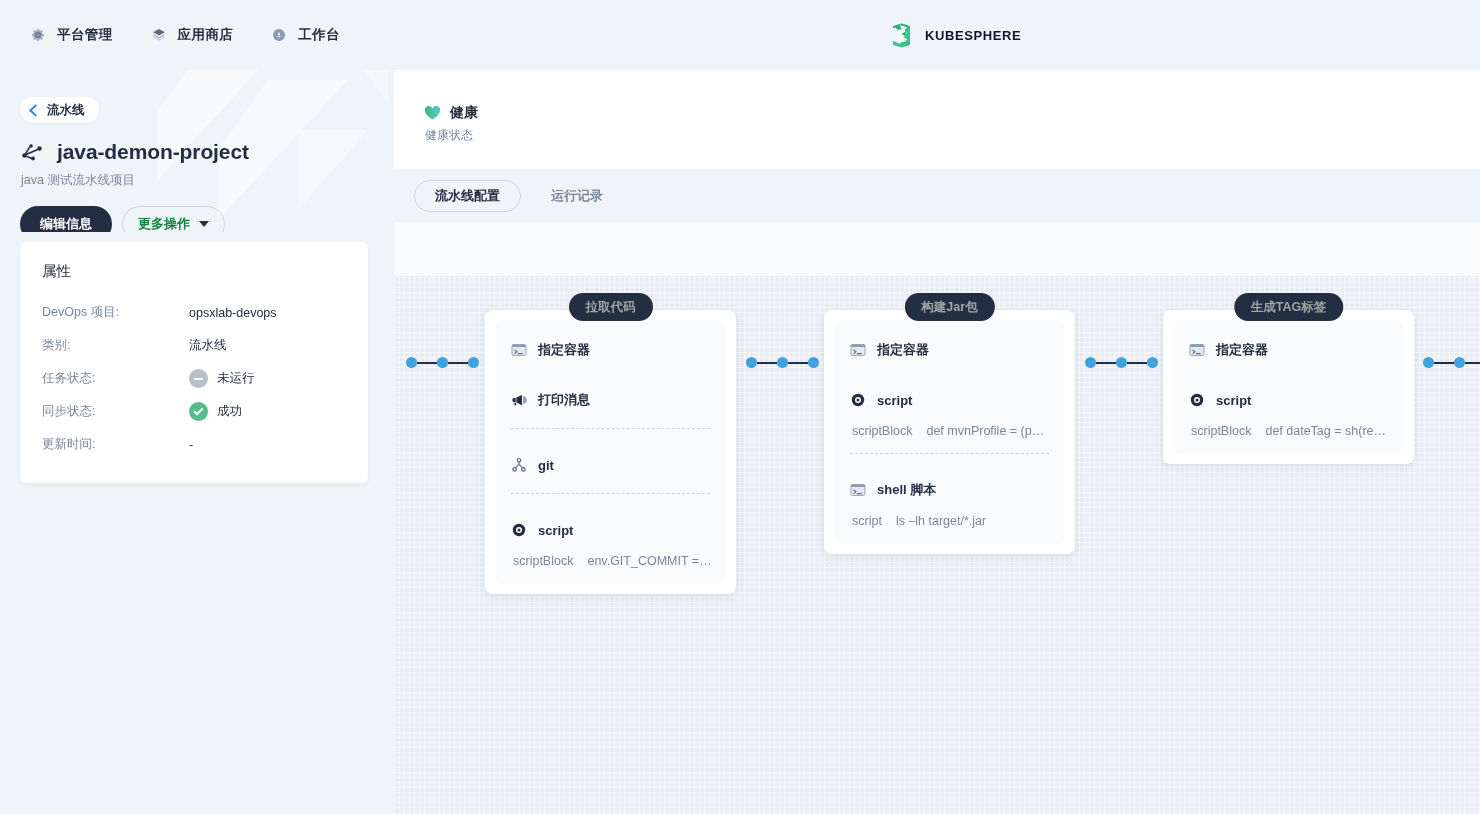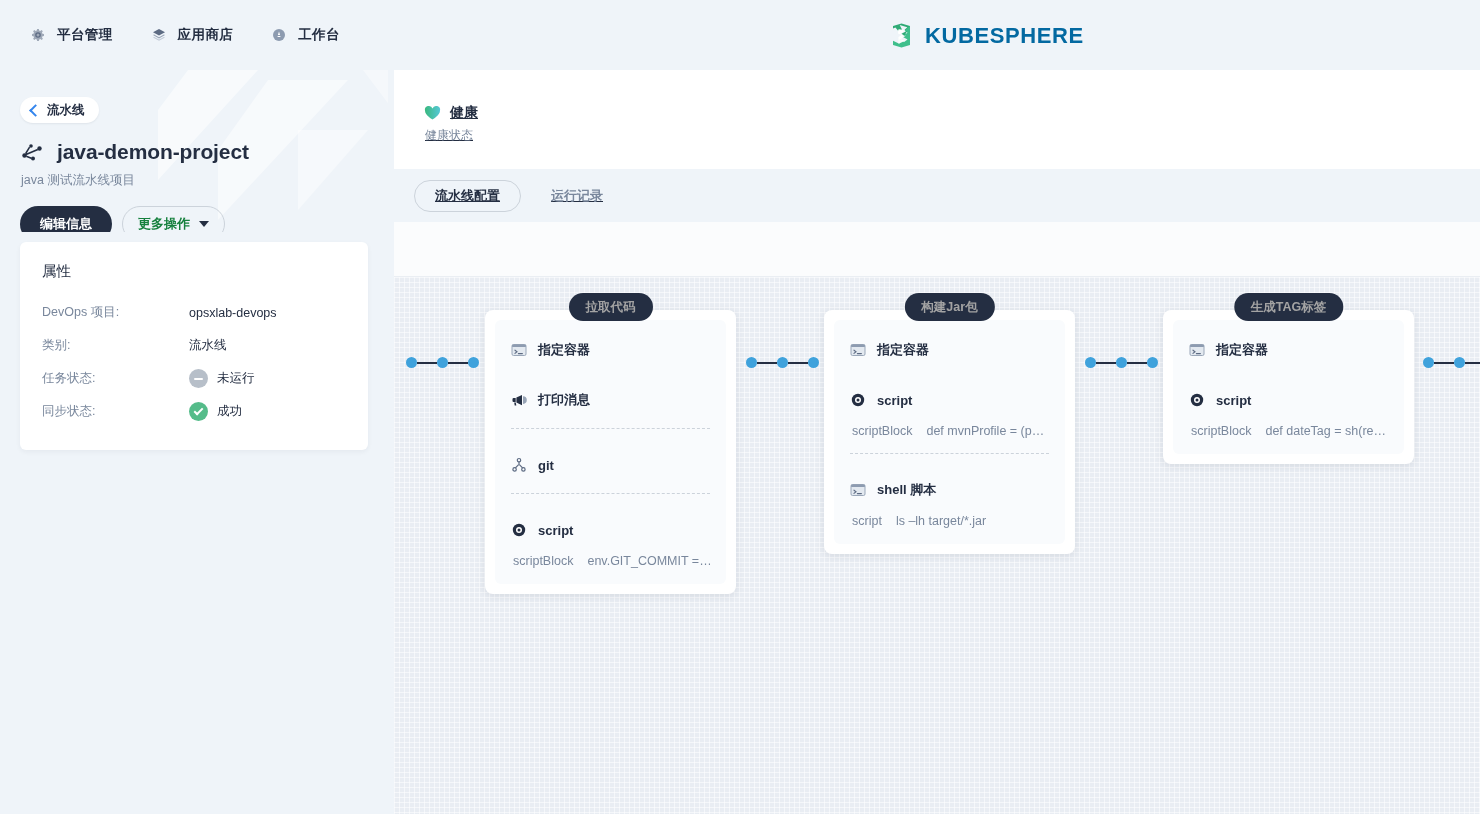--- a/index.html
+++ b/index.html
@@ -25,21 +25,21 @@
   }
   .nav-item-label{ font-size:13.5px; font-weight:bold; color:#242e42; letter-spacing:.4px;}
   .nav-icon{ width:16px; height:16px; display:block; flex:none; }
 
   .brand{
     position:absolute; left:888px; top:22px;
     display:flex; align-items:center; gap:10px;
   }
   .brand-mark{ width:27px; height:27px; display:block; }
   .brand-text{
-    font-size:22px; font-weight:bold; color:#0369a1; letter-spacing:.6px;
+    font-size:13px; font-weight:bold; color:#0f172a; letter-spacing:.6px;
   }
 
   
   .sidebar{ position:absolute; left:0; top:70px; width:388px; height:744px; background:#eff4f9; }
 
   .side-head{
     position:relative; margin:0; padding:27px 20px 0 20px; height:162px;
     overflow:hidden;
   }
   .side-head .watermark{ position:absolute; right:-20px; top:0; width:260px; height:180px; opacity:1; pointer-events:none;}
@@ -82,21 +82,21 @@
   .attr-key{ width:147px; font-size:12.5px; color:#79879c; flex:none; }
   .attr-val{ font-size:12.5px; color:#242e42; display:flex; align-items:center; gap:9px; }
   .dot-icon{ width:19px; height:19px; border-radius:50%; display:inline-flex; align-items:center; justify-content:center; flex:none;}
   .dot-gray{ background:#b7bfc9; }
   .dot-gray:after{ content:""; width:9px; height:2px; background:#fff; display:block; border-radius:1px;}
   .dot-green{ background:#55bc8a; }
   .dot-green .tick{ width:9px;height:5px;border-left:2px solid #fff;border-bottom:2px solid #fff;
     transform:rotate(-45deg); margin-top:-2px; }
 
   
-  .main{ position:absolute; left:394px; top:70px; width:1086px; height:744px;text-decoration:underline; }
+  .main{ position:absolute; left:394px; top:70px; width:1086px; height:744px; }
 
   .health-card{
     background:#fff; height:100px; padding:34px 0 0 30px;
     border-bottom:1px solid #eff4f9;
   }
   .health-top{ display:flex; align-items:center; gap:9px; }
   .heart-icon{ width:17px; height:16px; display:block; }
   .health-title{ font-size:14px; font-weight:bold; color:#242e42; }
   .health-sub{ font-size:12px; color:#79879c; margin-top:5px; margin-left:1px; }
 
@@ -266,20 +266,24 @@
     <div class="attr-row">
       <span class="attr-key">同步状态:</span>
       <span class="attr-val">
         <span class="dot-icon dot-green">
             <span class="tick"></span>
           </span>
         <span>成功</span>
       </span>
     </div>
 
+    <div class="attr-row">
+      <span class="attr-key">更新时间:</span>
+      <span class="attr-val">-</span>
+    </div>
   </div>
 </div>
 
 <div class="main">
 
   <div class="health-card">
     <div class="health-top">
       <span class="heart-icon">
         <svg viewBox="0 0 17 16" width="17" height="16">
           <defs>

